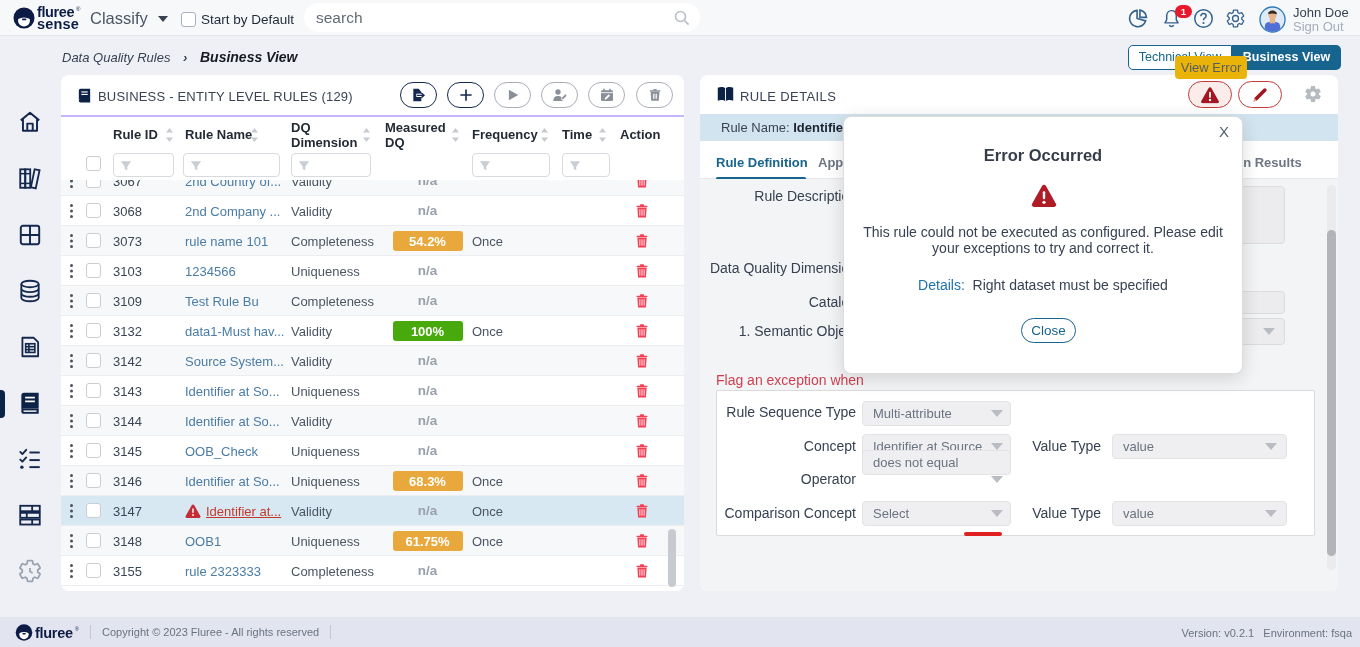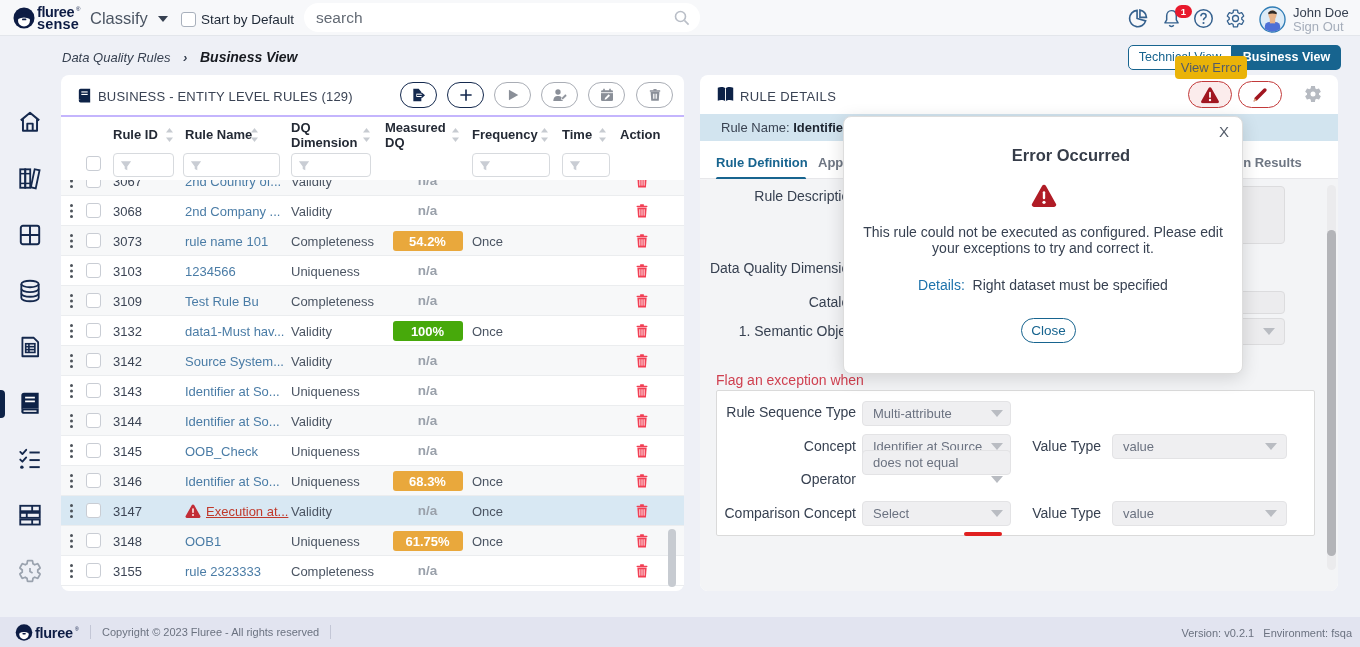--- a/index.html
+++ b/index.html
@@ -88,21 +88,21 @@
   .fdd { position:absolute; background:#efeff1; border:1px solid #e3e3e5; border-radius:4px; height:25px; font-size:13px; color:#6b7280; line-height:23px; padding-left:10px; }
   .ddcaret { position:absolute; width:0; height:0; border-left:6px solid transparent; border-right:6px solid transparent; border-top:7px solid #b9bcc2; }
   .redline { position:absolute; left:247px; top:141px; width:38px; height:4px; background:#e02020; border-radius:2px; }
   .rscroll-track { position:absolute; left:627px; top:6px; width:9px; height:385px; background:#ebebed; border-radius:5px; }
   .rscroll-thumb { position:absolute; left:627px; top:51px; width:9px; height:326px; background:#b3b4b8; border-radius:5px; }
 
   
   .vtooltip { position:absolute; left:1175px; top:56px; width:72px; height:23px; background:#eab308; border-radius:4px; color:#545c68; font-size:13px; text-align:center; line-height:23px; z-index:30; }
   .modal { position:absolute; left:843px; top:116px; width:400px; height:258px; background:#fff; border:1px solid #ddd; border-radius:8px; box-shadow:0 4px 18px rgba(0,0,0,.14); z-index:40; }
   .mx { position:absolute; right:13px; top:6px; font-size:15px; color:#555e6b; }
-  .mtitle { position:absolute; left:0; top:29px; width:100%; text-align:center; font-size:16.5px; font-weight:bold; color:#363d49;margin-left:28px; }
+  .mtitle { position:absolute; left:0; top:29px; width:100%; text-align:center; font-size:16.5px; font-weight:bold; color:#363d49; }
   .mtext { position:absolute; left:0; top:107px; width:100%; text-align:center; font-size:14px; color:#374151; line-height:16px; }
   .mdetail { position:absolute; left:0; top:160px; width:100%; text-align:center; font-size:14px; color:#374151; }
   .mdetail a { color:#1d72ab; text-decoration:none; }
   .mclose { position:absolute; left:177px; top:201px; width:55px; height:25px; border:1.5px solid #17648f; border-radius:13px; color:#17648f; font-size:13.5px; text-align:center; line-height:23px; }
 
   
   .footer { position:absolute; left:0; top:617px; width:1360px; height:30px; background:#e2e4f0; }
   .fdiv { position:absolute; top:8px; width:1px; height:14px; background:#c3c6d6; }
   .fcopy { position:absolute; left:102px; top:9px; font-size:11px; color:#6b7280; }
   .fver { position:absolute; right:8px; top:10px; font-size:11px; color:#6b7280; }
@@ -579,21 +579,21 @@
           <circle cx="3.5" cy="8" r="1.5" fill="#4b5259"></circle>
           <circle cx="3.5" cy="13.5" r="1.5" fill="#4b5259"></circle>
         </svg>
       <div class="rcheck"></div>
       <div class="rid">3147</div>
       <svg style="position:absolute;left:124px;top:8px" width="16" height="14" viewBox="0 0 24 21">
           <path d="M10.3 1.6 a 2 2 0 0 1 3.4 0 L23 18 a 2 2 0 0 1 -1.7 3 L2.7 21 a 2 2 0 0 1 -1.7 -3 Z" fill="#c22d36"></path>
           <rect x="10.9" y="6.5" width="2.2" height="7" rx="1" fill="#fff"></rect>
           <circle cx="12" cy="16.5" r="1.4" fill="#fff"></circle>
         </svg>
-      <div class="rname" style="left:145px;color:#c0392b;text-decoration:underline;">Execution at...</div>
+      <div class="rname" style="left:145px;color:#c0392b;text-decoration:underline;">Identifier at...</div>
       <div class="rdim">Validity</div>
       <div class="rna">n/a</div>
       <div class="rfreq">Once</div>
       <svg class="rtrash" width="14" height="16" viewBox="0 0 24 26">
           <path d="M4 7 L20 7 L18.7 24 L5.3 24 Z" fill="#f23f54"></path>
           <rect x="2.5" y="3.8" width="19" height="2.4" rx="1.2" fill="#f23f54"></rect>
           <rect x="8.5" y="1.5" width="7" height="2.8" rx="1" fill="#f23f54"></rect>
           <line x1="8.3" y1="10" x2="8.3" y2="21" stroke="#fff" stroke-width="1.5"></line>
           <line x1="12" y1="10" x2="12" y2="21" stroke="#fff" stroke-width="1.5"></line>
           <line x1="15.7" y1="10" x2="15.7" y2="21" stroke="#fff" stroke-width="1.5"></line>

